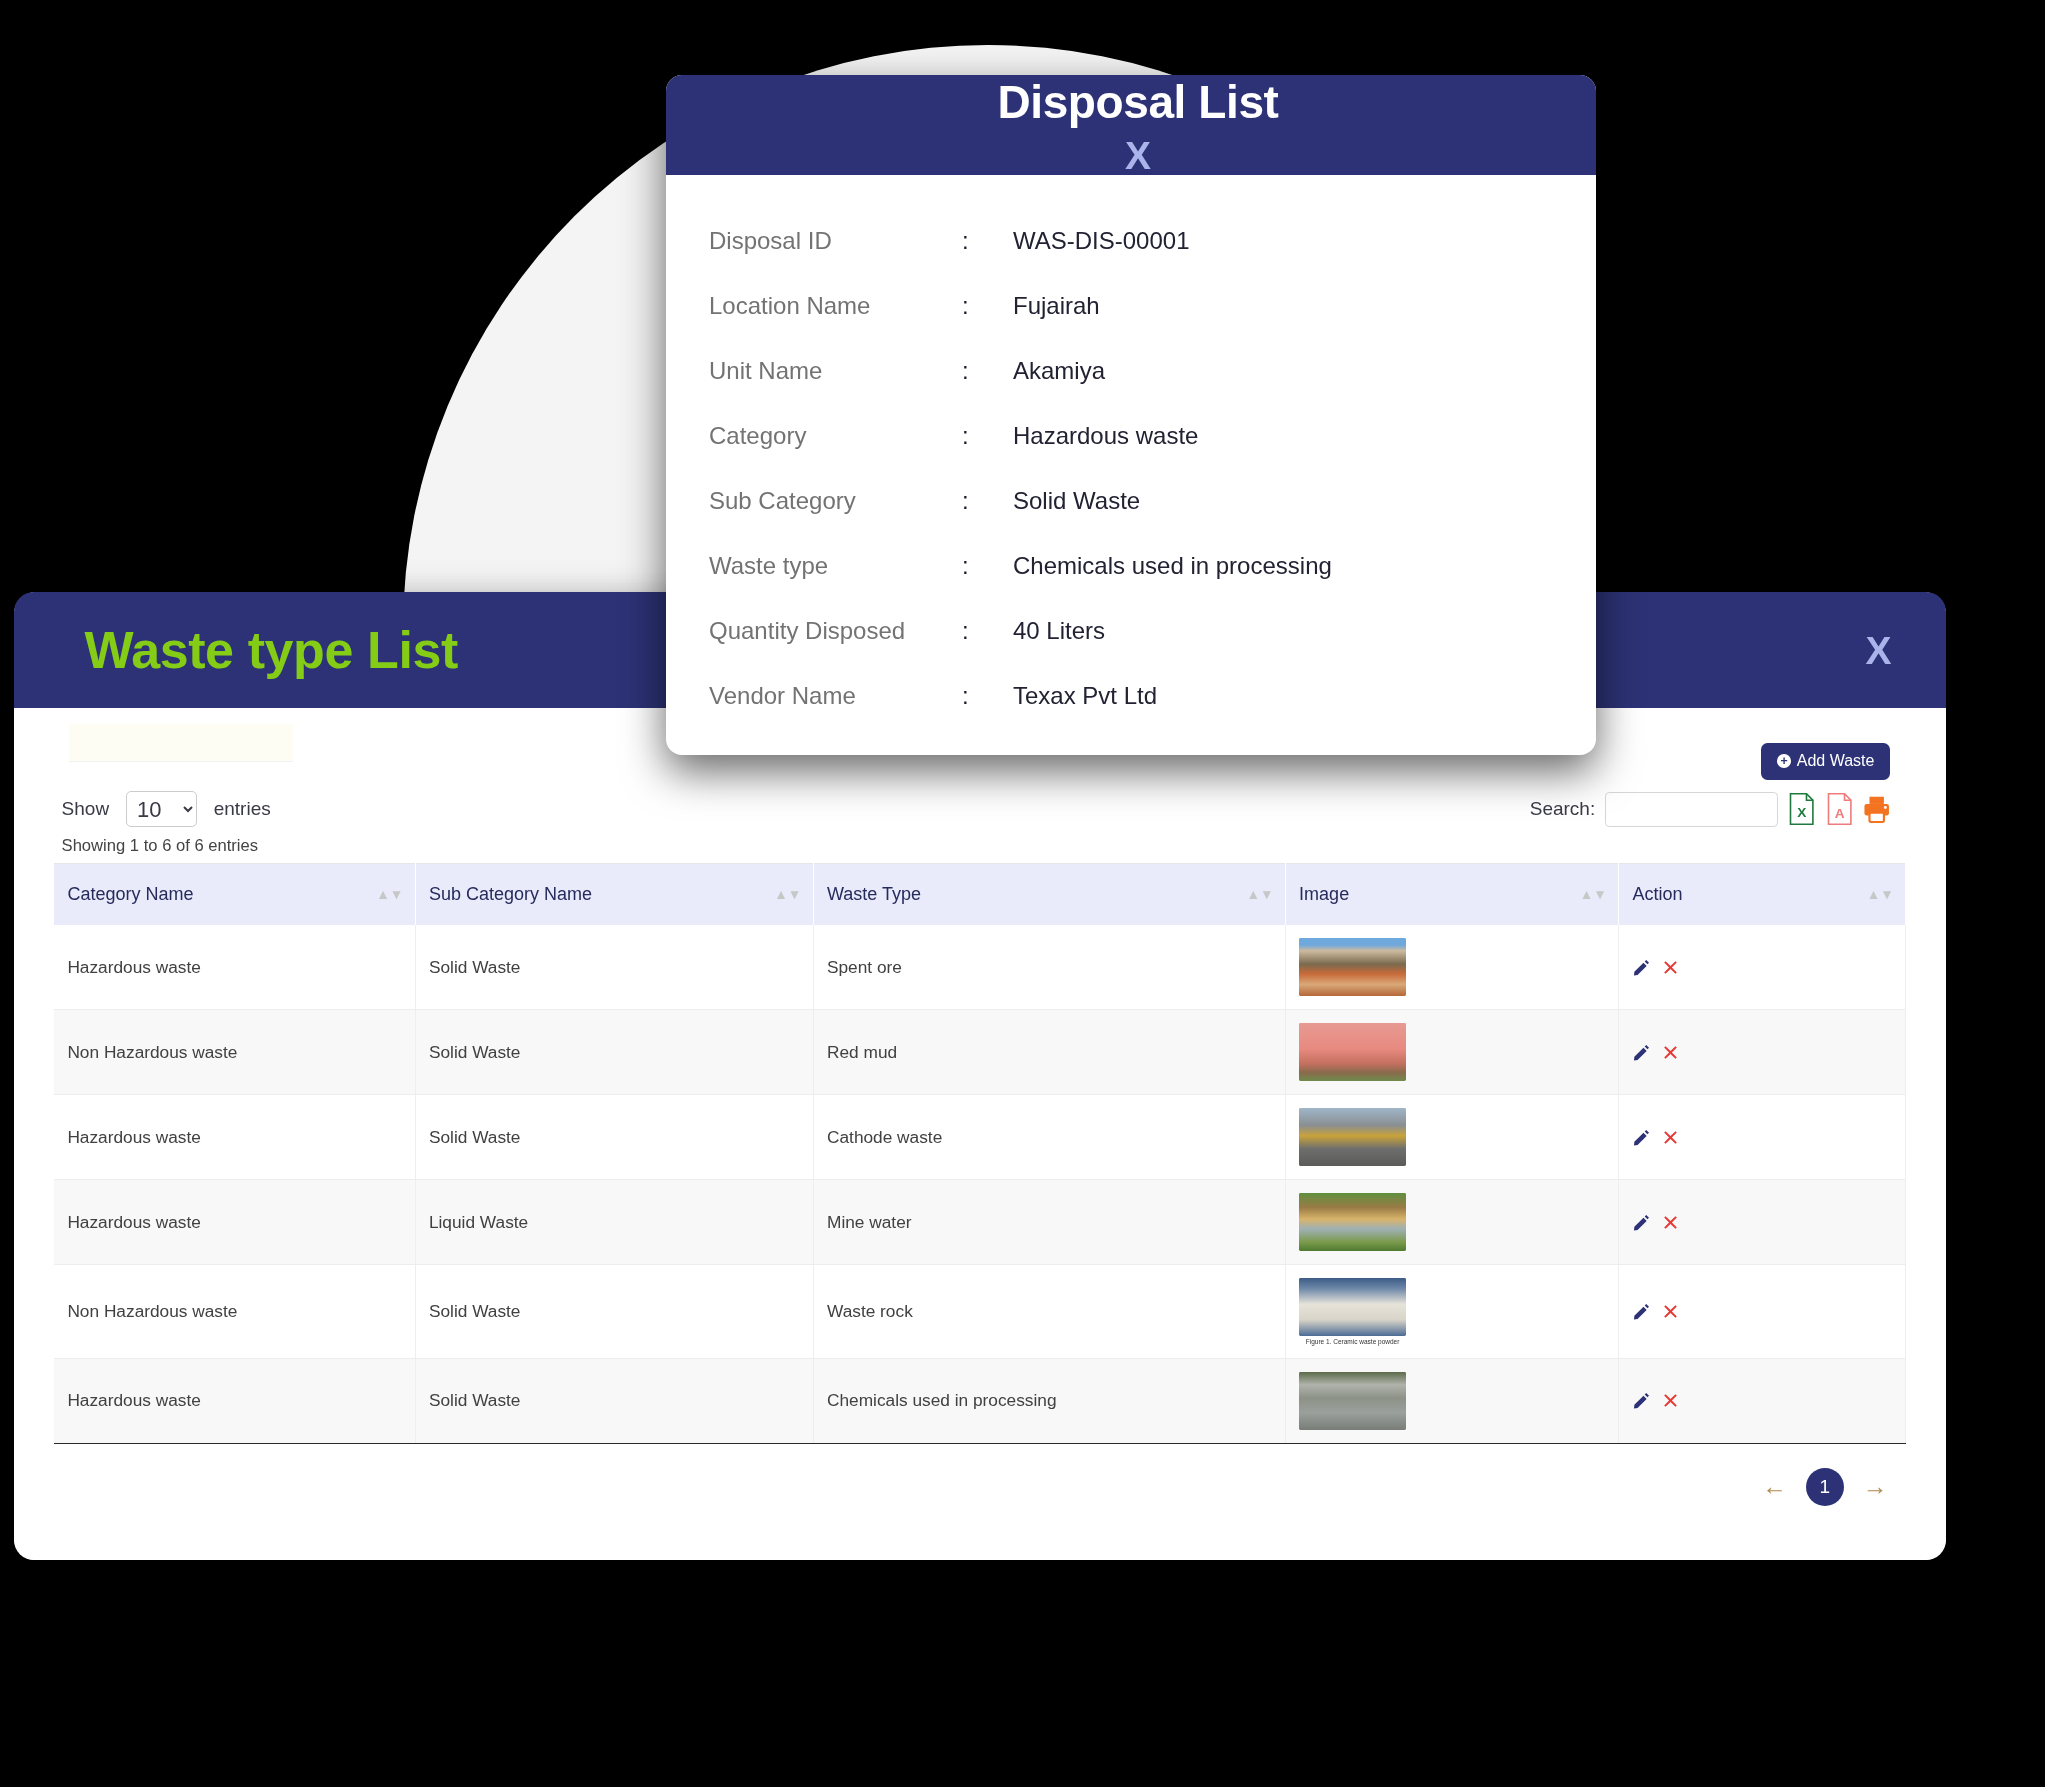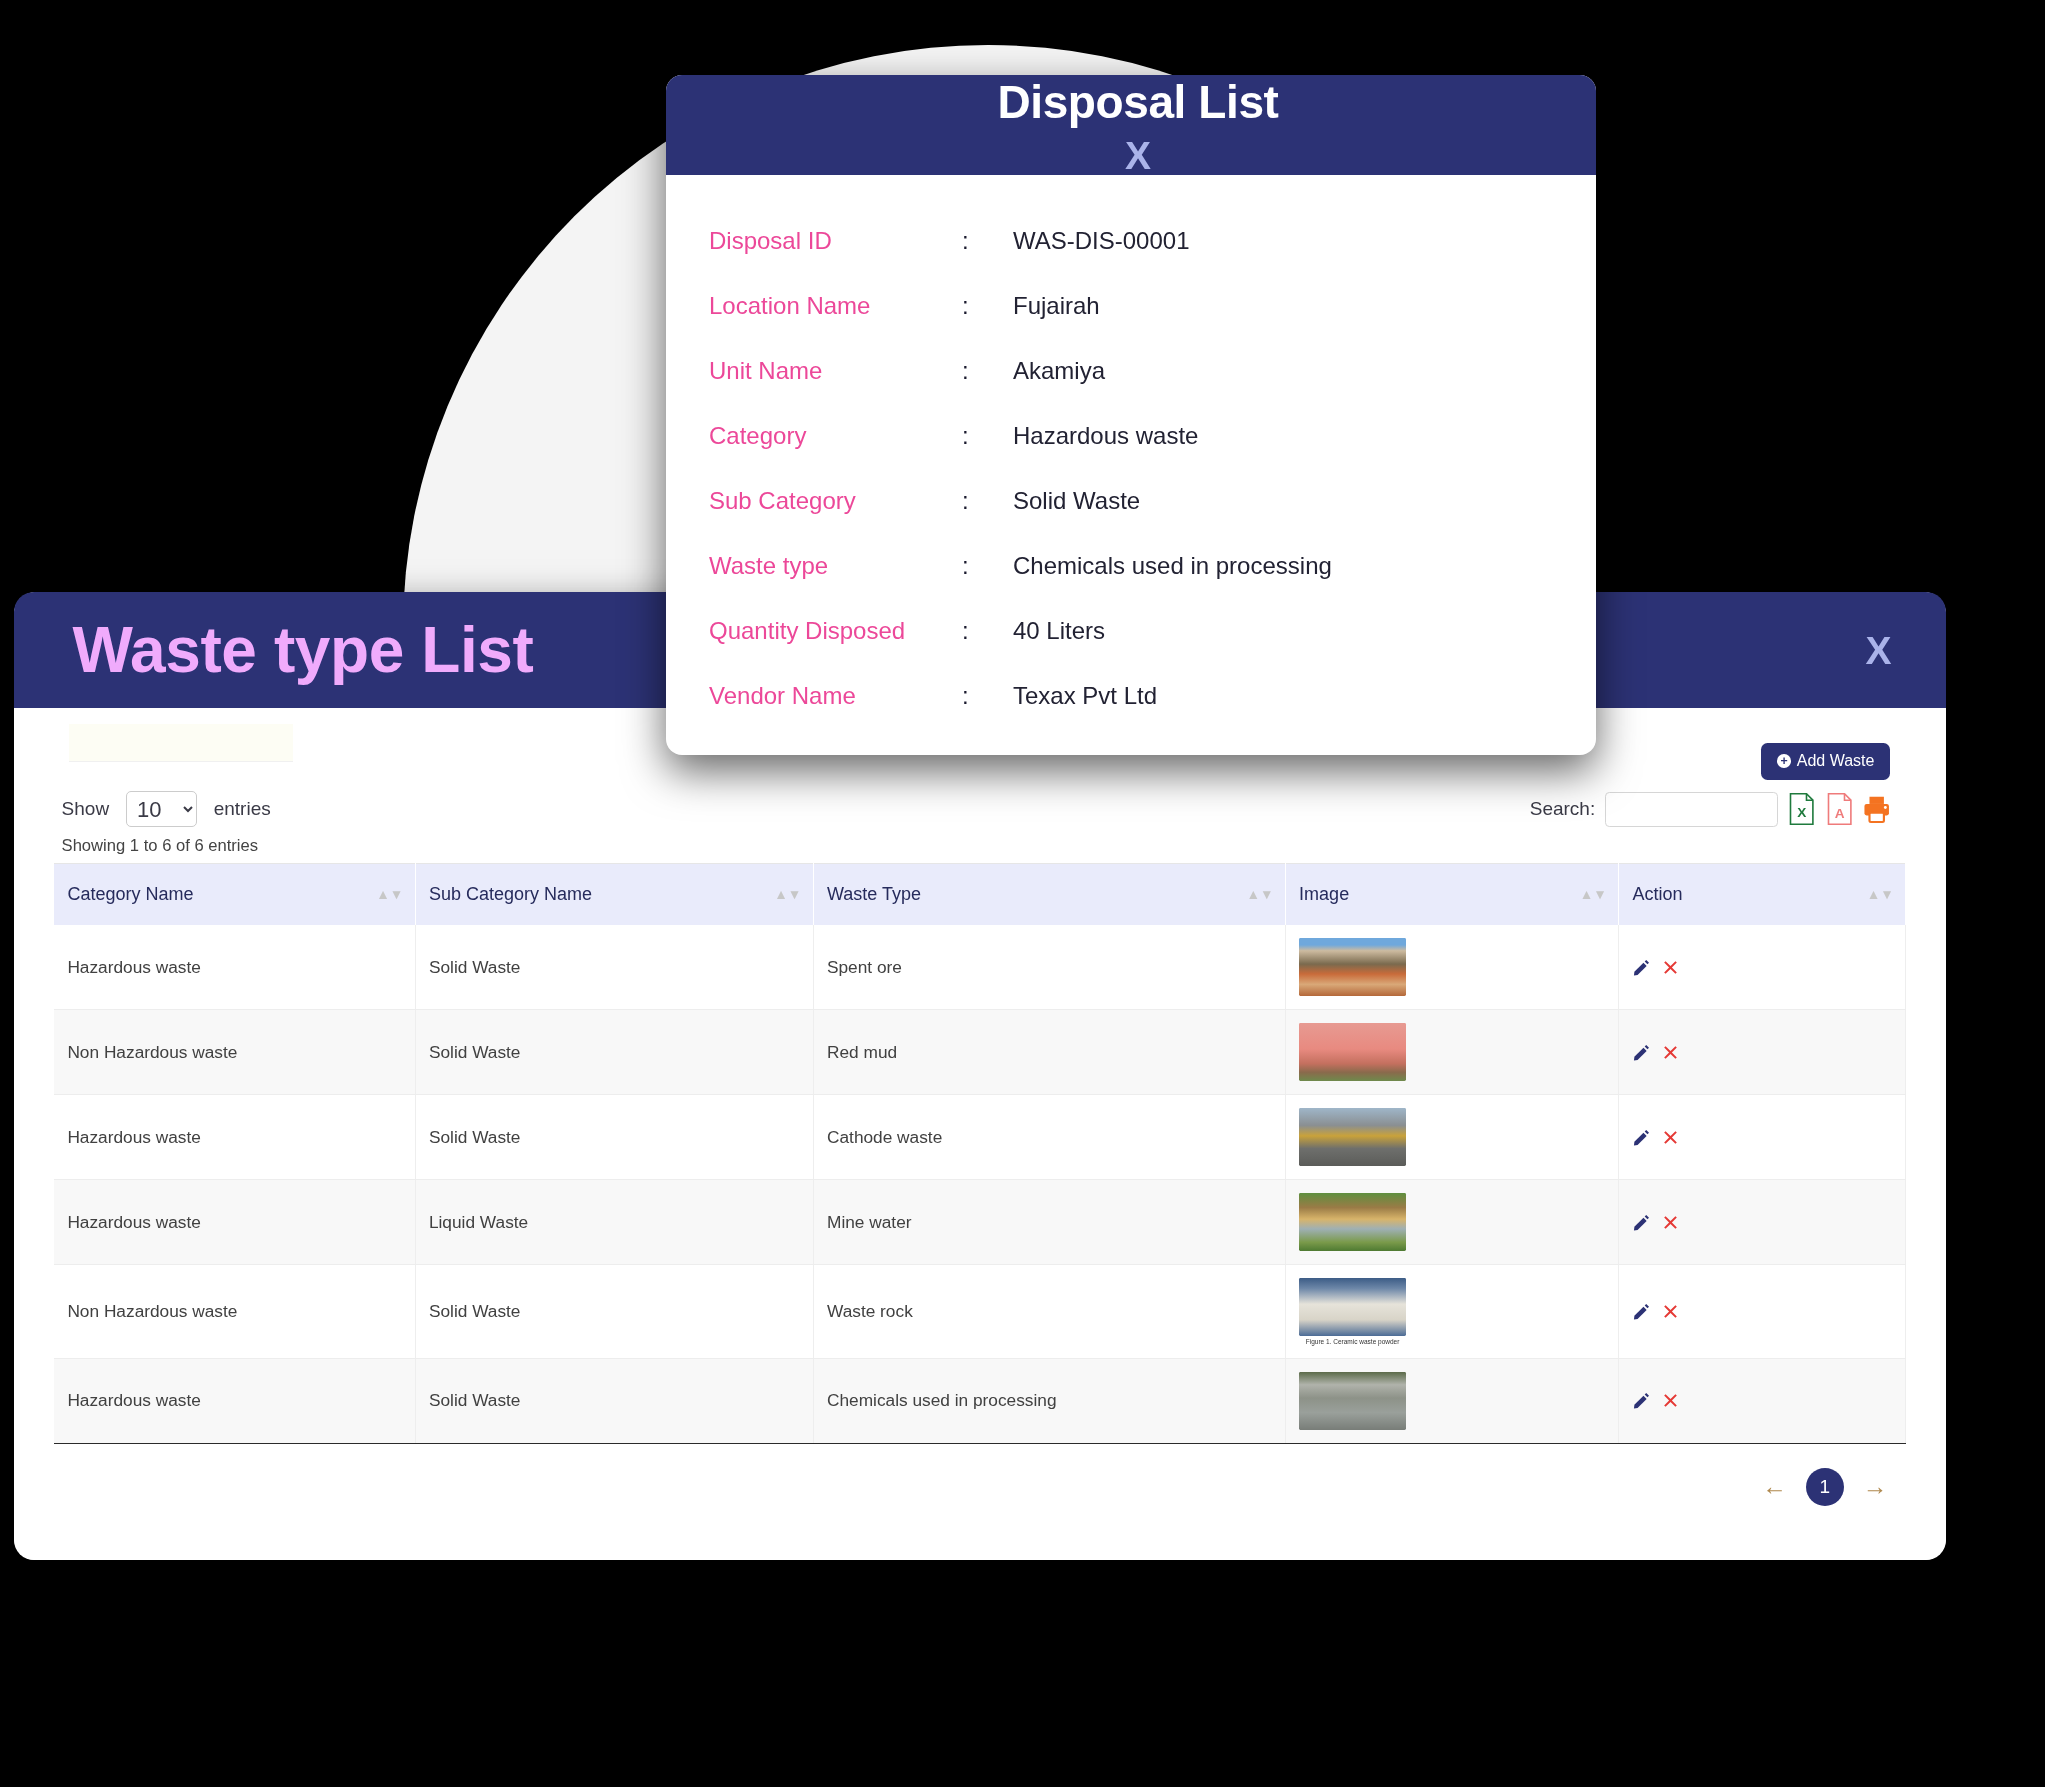--- a/index.html
+++ b/index.html
@@ -34,24 +34,25 @@
   .waste-header {
     height: 116px;
     background: #2c3275;
     border-top-left-radius: 20px;
     border-top-right-radius: 20px;
     display: flex; align-items: center;
     justify-content: space-between;
     padding: 0 55px 0 58px;
   }
   .waste-title {
-    color: #f0abfc;
-    font-size: 64px;
+    color: #84cc16;
+    font-size: 52px;
     font-weight: bold;
     letter-spacing: -0.4px;
+    margin-left: 12px;
   }
   .close-x {
     color: #aab3ea;
     font-size: 39px;
     font-weight: bold;
     cursor: pointer;
     line-height: 1;
   }
   .waste-body {
     position: relative;
@@ -207,21 +208,21 @@
   }
   .disposal-title {
     color:#fff; font-size: 46px; font-weight: bold;
     letter-spacing: -0.4px;
   }
   .disposal-body { padding: 33px 43px 0 43px; background:#fff; }
   .d-row {
     display:flex; align-items:center;
     height: 65px;
   }
-  .d-label { width: 253px; font-size: 24px; color: #ec4899; }
+  .d-label { width: 253px; font-size: 24px; color: #737373; }
   .d-colon { width: 51px; font-size: 24px; color: #1a1a2e; }
   .d-value { font-size: 24px; color: #222233; }
 </style>
 </head>
 <body>
 
 <div class="stage">
 
   <div class="bg-circle"></div>
 

